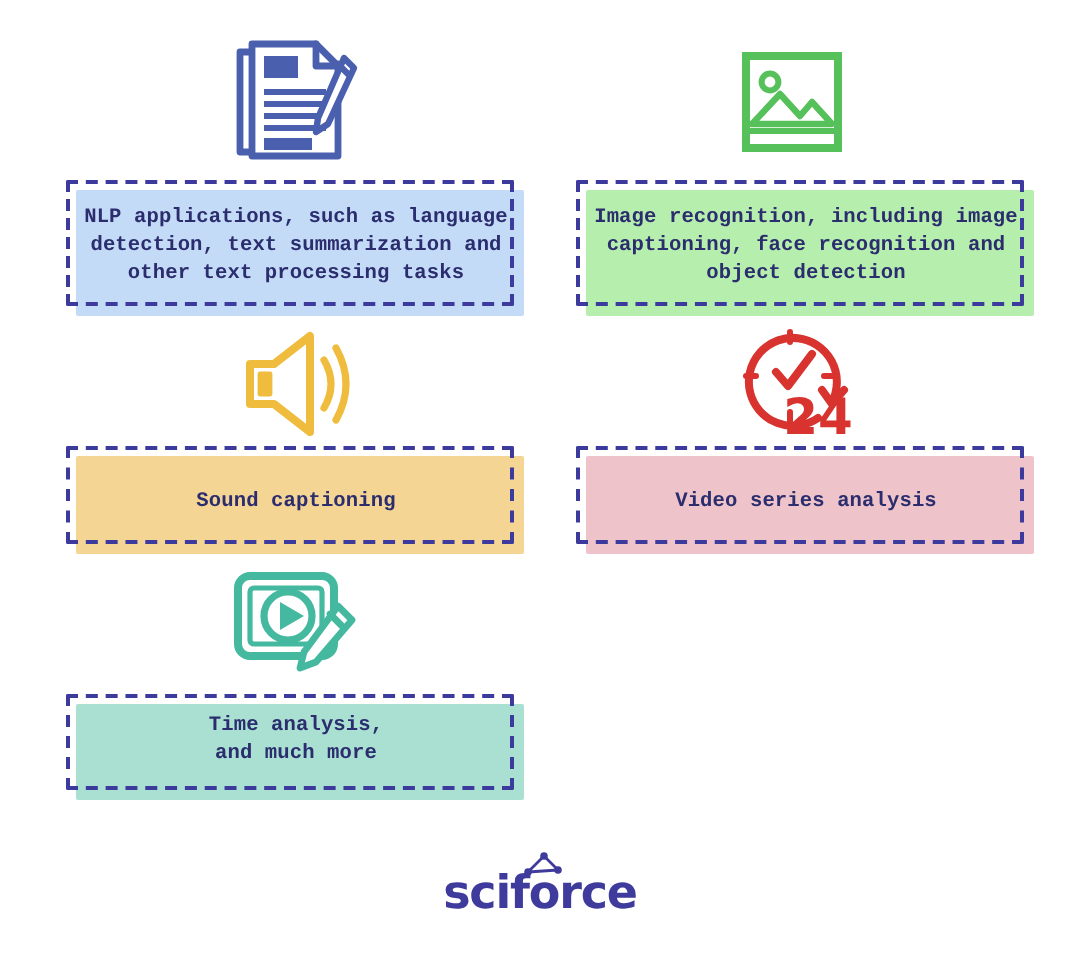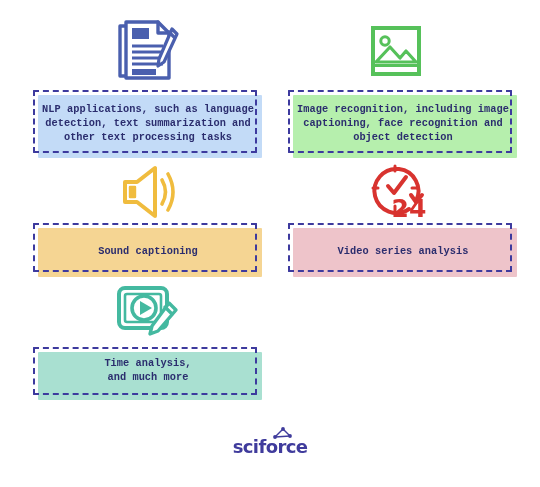--- a/index.html
+++ b/index.html
@@ -67,21 +67,21 @@
     right: 0;
     top: 432px;
     text-align: center;
   }
   #logo .mark {
     display: inline-block;
     position: relative;
   }
   #logo .wordmark {
     font-family: "DejaVu Sans", sans-serif;
-    font-size: 18px;
+    font-size: 23px;
     font-weight: 600;
     color: #3f3b9c;
     letter-spacing: -0.6px;
     line-height: 30px;
   }
   #logo .nodes {
     position: absolute;
     top: -7px;
     left: 39px;
   }

